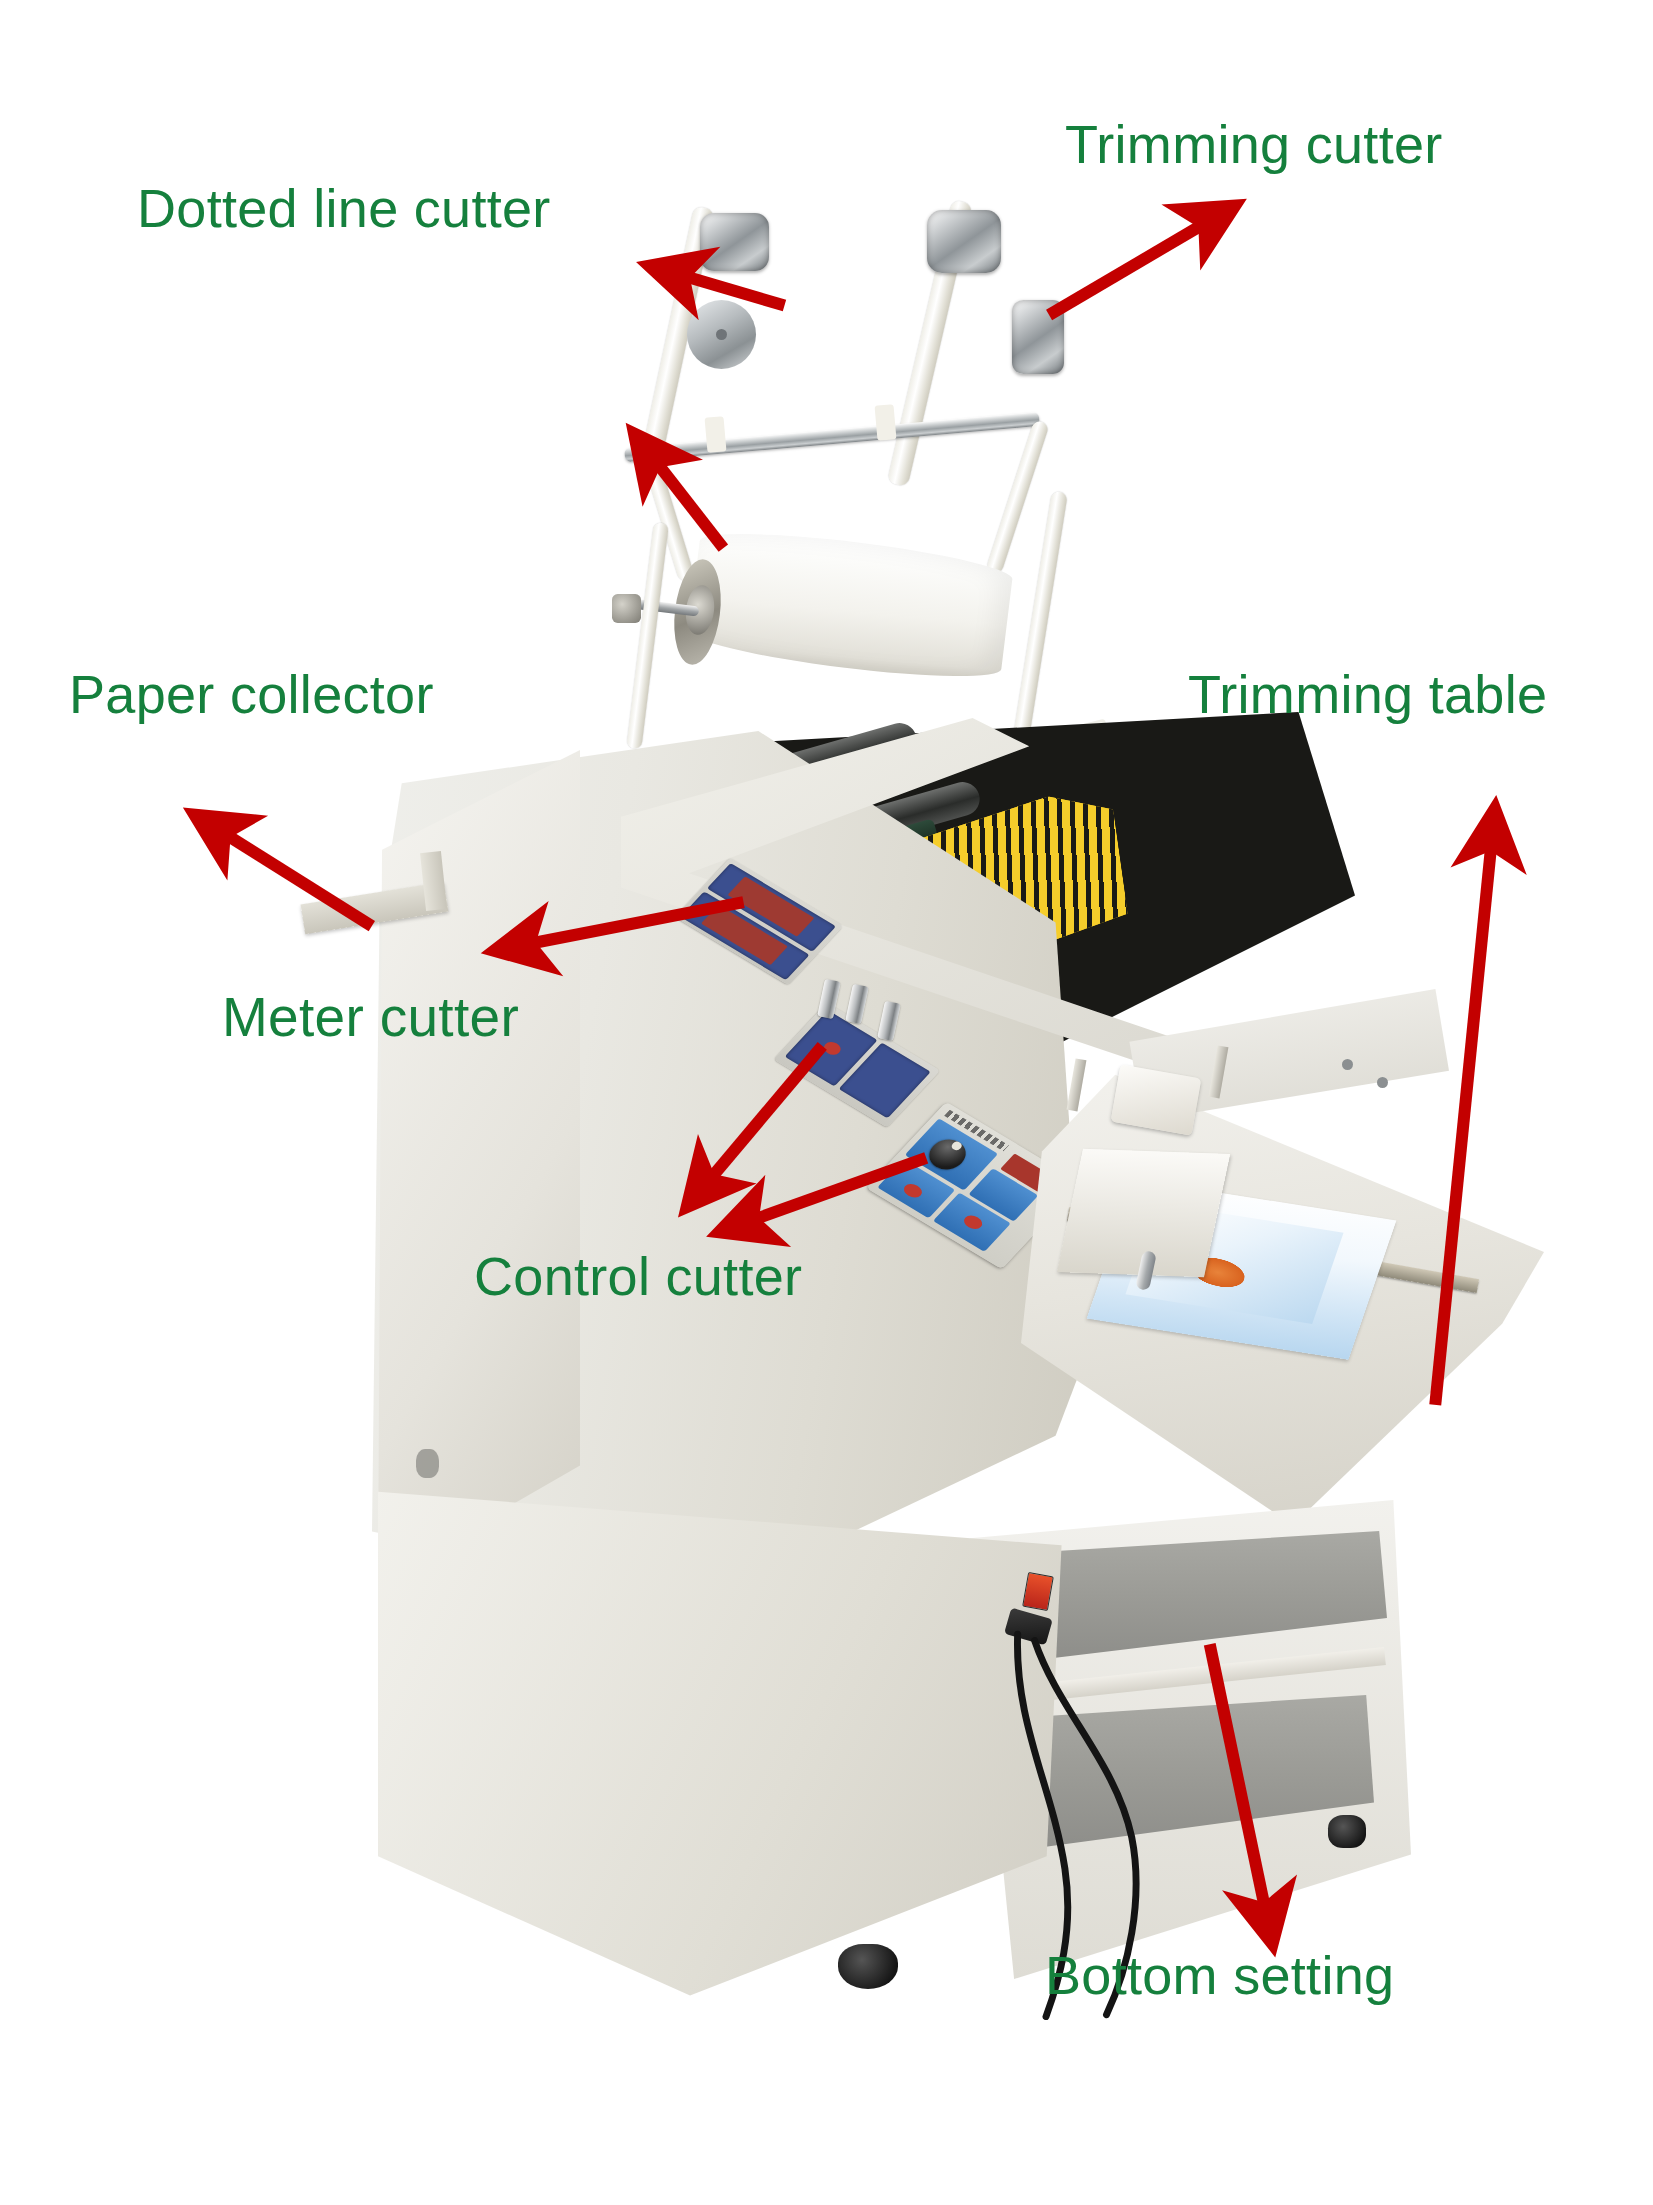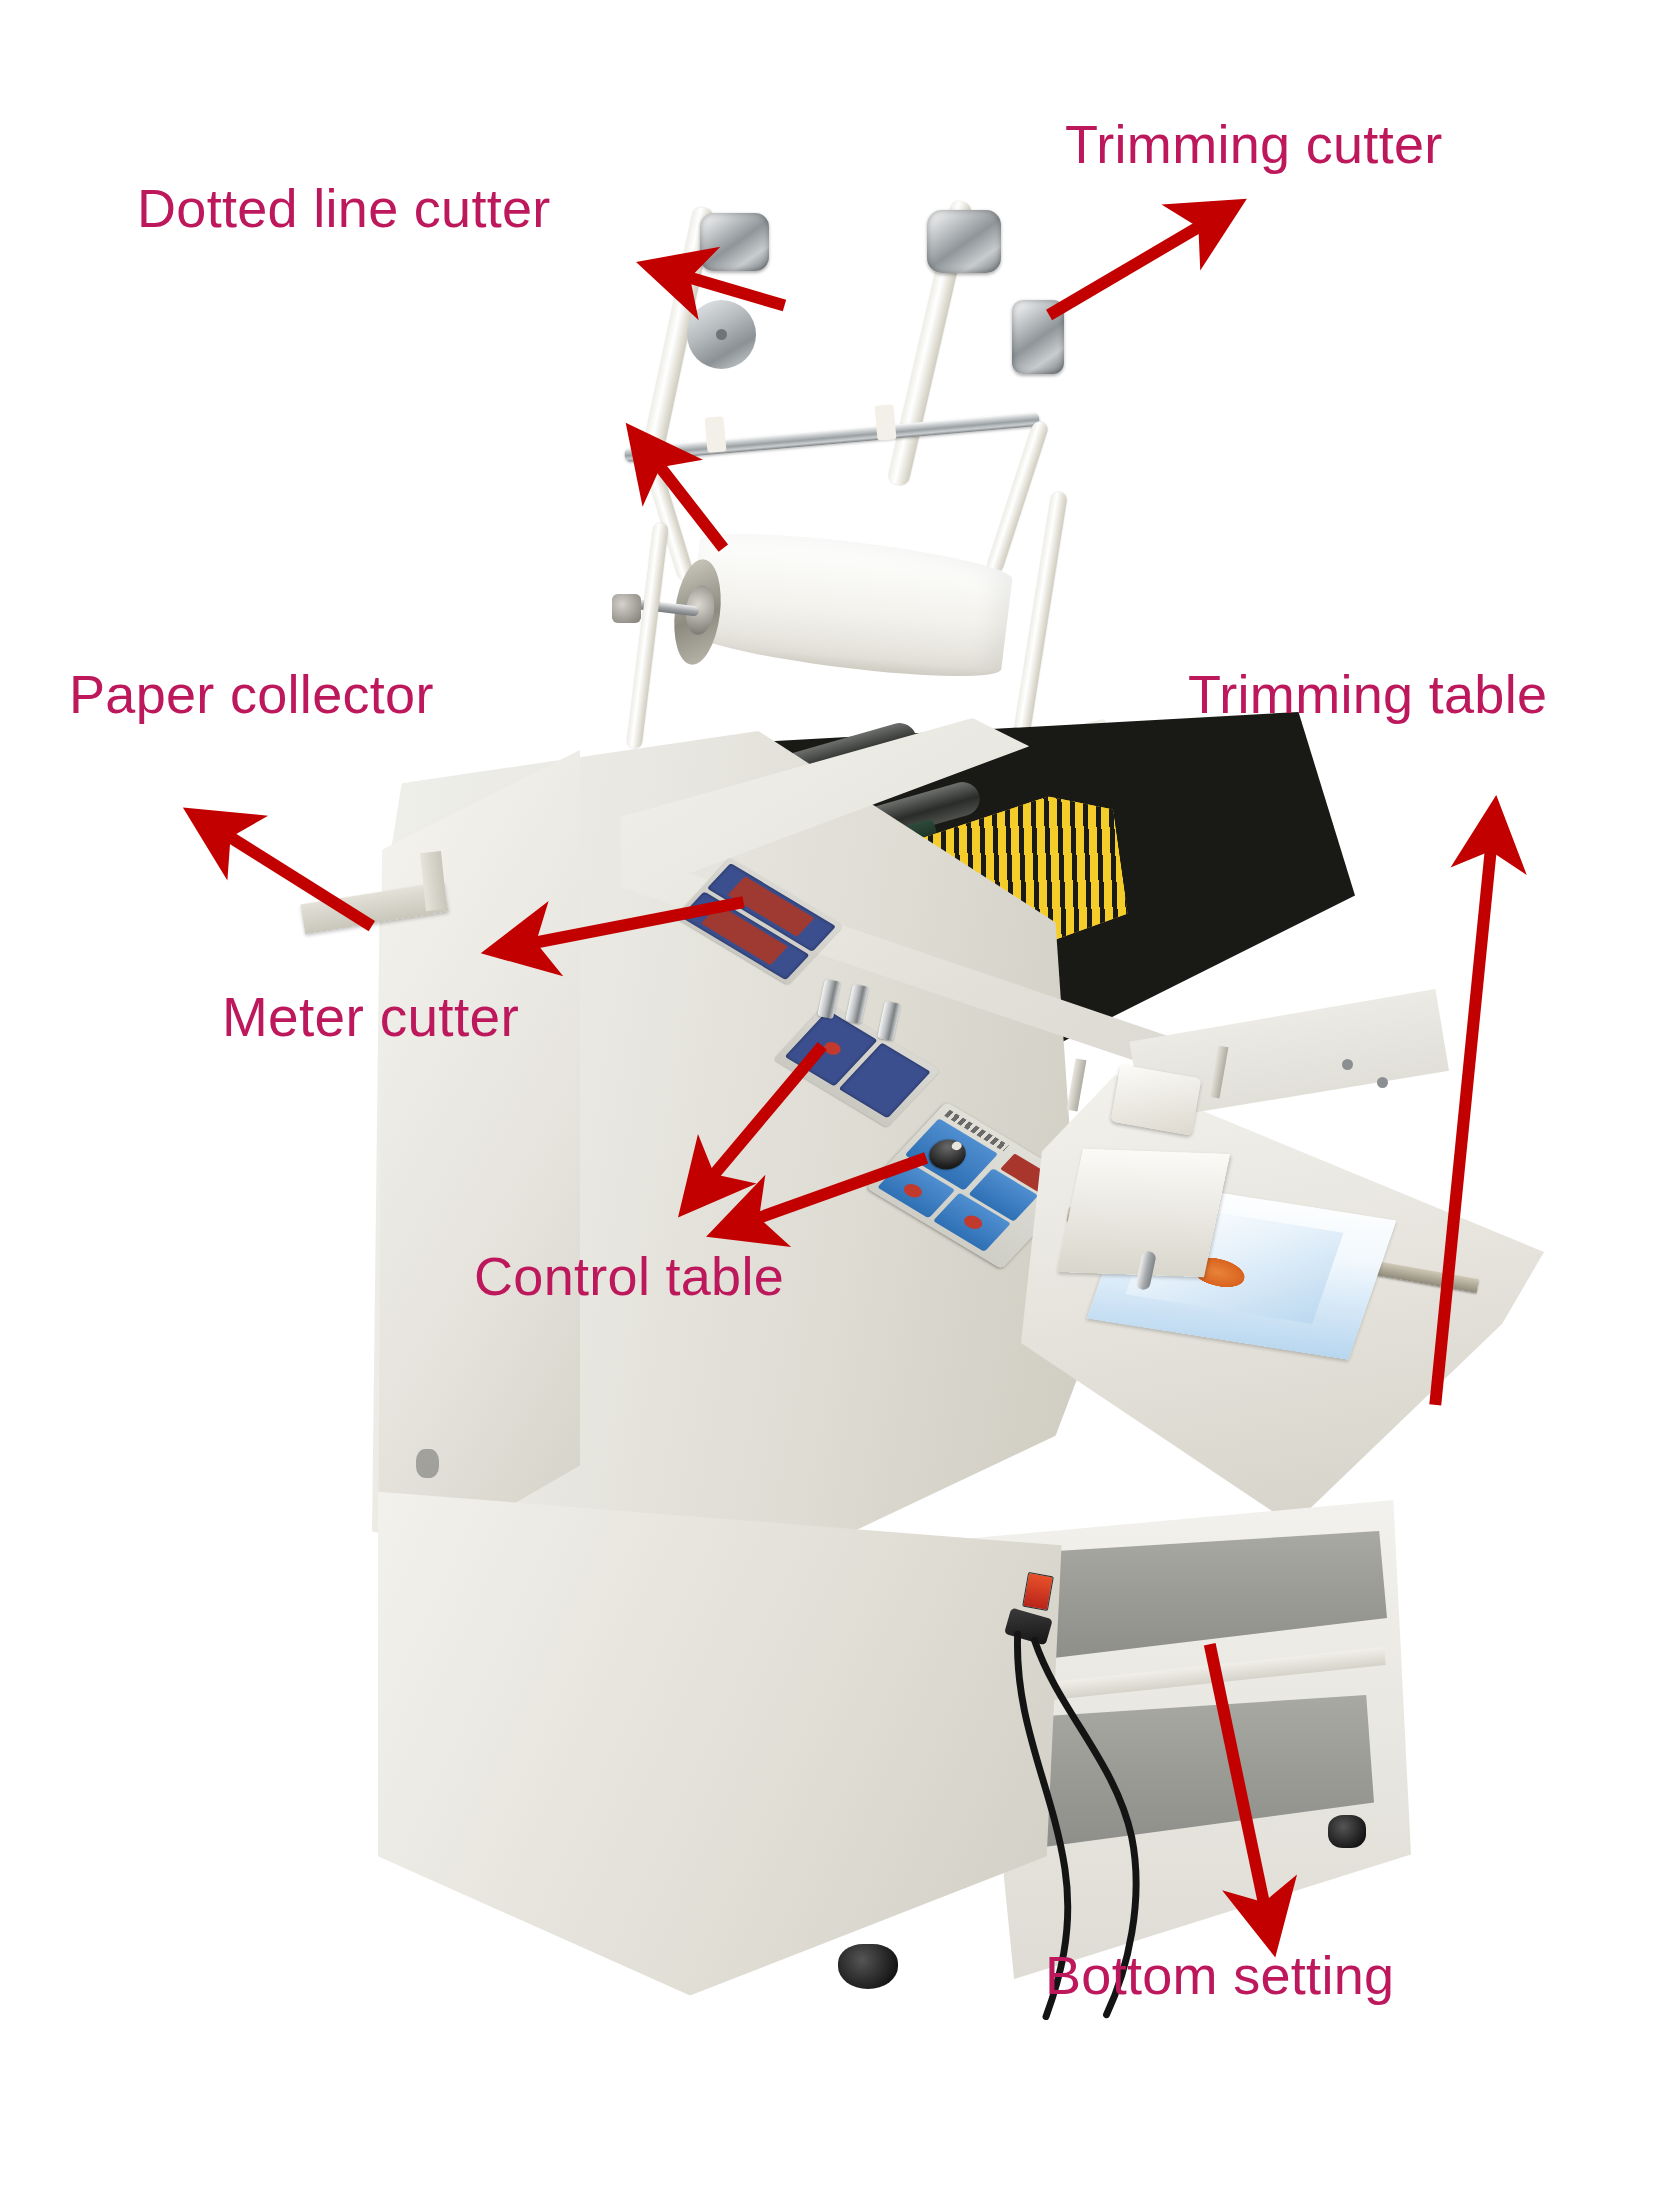--- a/index.html
+++ b/index.html
@@ -4,21 +4,21 @@
 <style>
   html,body{margin:0;padding:0;background:#ffffff;}
   body{font-family:"Liberation Sans", sans-serif;}
   #stage{
     position:relative;width:1654px;height:2205px;background:#ffffff;overflow:hidden;
   }
 
   
   .label{
     position:absolute;
-    color:#be185d;
+    color:#15803d;
     font-family:"Liberation Sans", sans-serif;
     font-weight:400;
     white-space:nowrap;
     letter-spacing:0.3px;
     line-height:1;
   }
 
   
   #arrows{position:absolute;left:0;top:0;width:1654px;height:2205px;pointer-events:none;z-index:60;}
 
@@ -348,18 +348,18 @@
   <div class="label" style="left:95px;top:181px;font-size:54px;z-index:80;margin-left:42px;">Dotted line cutter</div>
 
   <div class="label" style="left:1065px;top:117px;font-size:54px;z-index:80;">Trimming cutter</div>
 
   <div class="label" style="left:69px;top:667px;font-size:54px;z-index:80;">Paper collector</div>
 
   <div class="label" style="left:1188px;top:667px;font-size:54px;z-index:80;">Trimming table</div>
 
   <div class="label" style="left:222px;top:990px;font-size:55px;z-index:80;">Meter cutter</div>
 
-  <div class="label" style="left:474px;top:1249px;font-size:54px;z-index:80;">Control table</div>
+  <div class="label" style="left:474px;top:1249px;font-size:54px;z-index:80;">Control cutter</div>
 
   <div class="label" style="left:1045px;top:1948px;font-size:54px;z-index:80;">Bottom setting</div>
 
 </div>
 
 
 </body></html>

